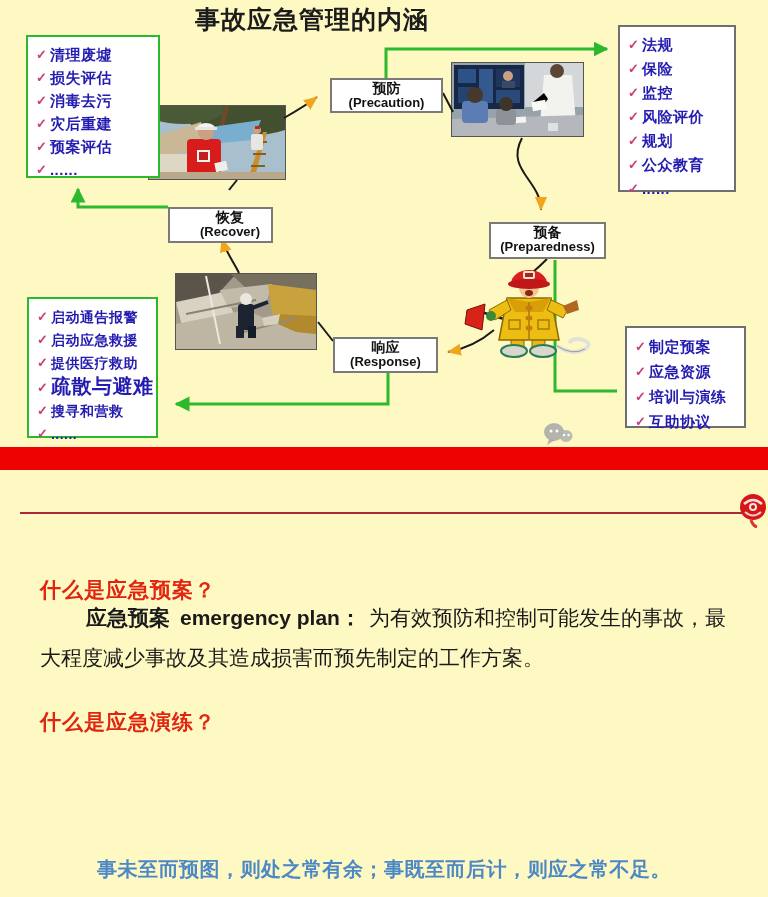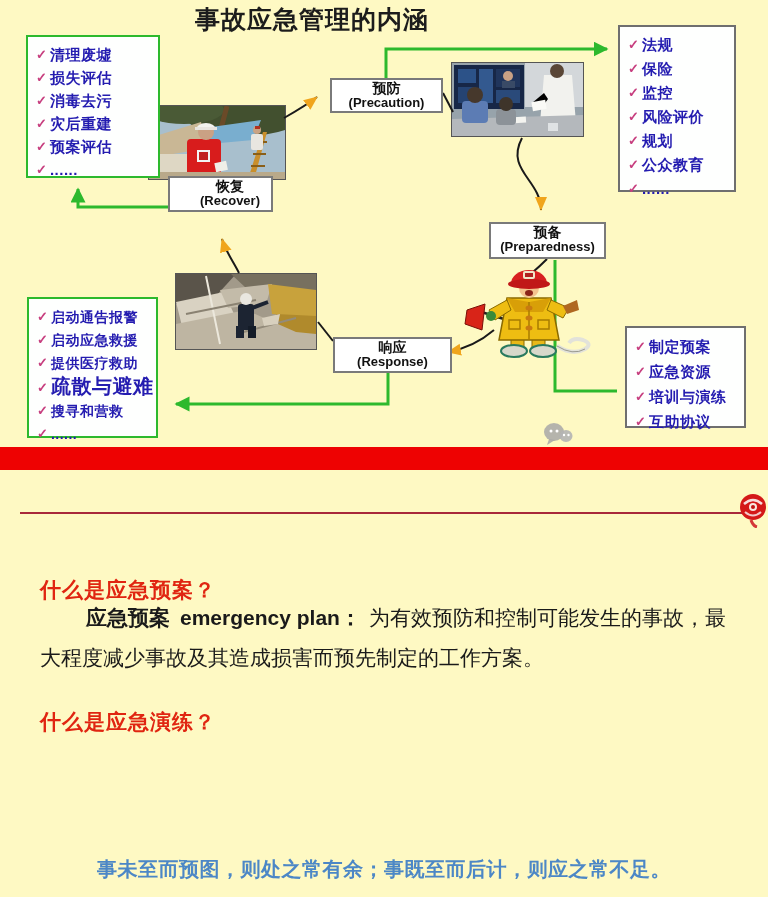--- a/index.html
+++ b/index.html
@@ -151,25 +151,25 @@
     </div>
 
   <div class="phase" style="left:330px;top:78px;width:113px;height:35px;">
     <span class="zh">预防</span>
     <span class="en">(Precaution)</span>
   </div>
   <div class="phase" style="left:489px;top:222px;width:117px;height:37px;">
     <span class="zh">预备</span>
     <span class="en">(Preparedness)</span>
   </div>
-  <div class="phase" style="left:333px;top:337px;width:119px;height:36px;">
+  <div class="phase" style="left:333px;top:337px;width:105px;height:36px;">
     <span class="zh">响应</span>
     <span class="en">(Response)</span>
   </div>
-  <div class="phase" style="left:168px;top:176px;width:105px;height:36px;padding-left:19px;">
+  <div class="phase" style="left:168px;top:207px;width:105px;height:36px;padding-left:19px;">
     <span class="zh">恢复</span>
     <span class="en">(Recover)</span>
   </div>
 
   <div class="photo" style="left:148px;top:105px;width:138px;height:75px;">
     <svg width="136" height="73" viewBox="0 0 136 73">
       <rect width="136" height="73" fill="#a8bfcd"></rect>
       <ellipse cx="95" cy="8" rx="60" ry="22" fill="#42502f"></ellipse>
       <ellipse cx="35" cy="4" rx="40" ry="14" fill="#4a5a36"></ellipse>
       <path d="M78 0 L70 30 L66 50" stroke="#6a4a28" stroke-width="5" fill="none"></path>

